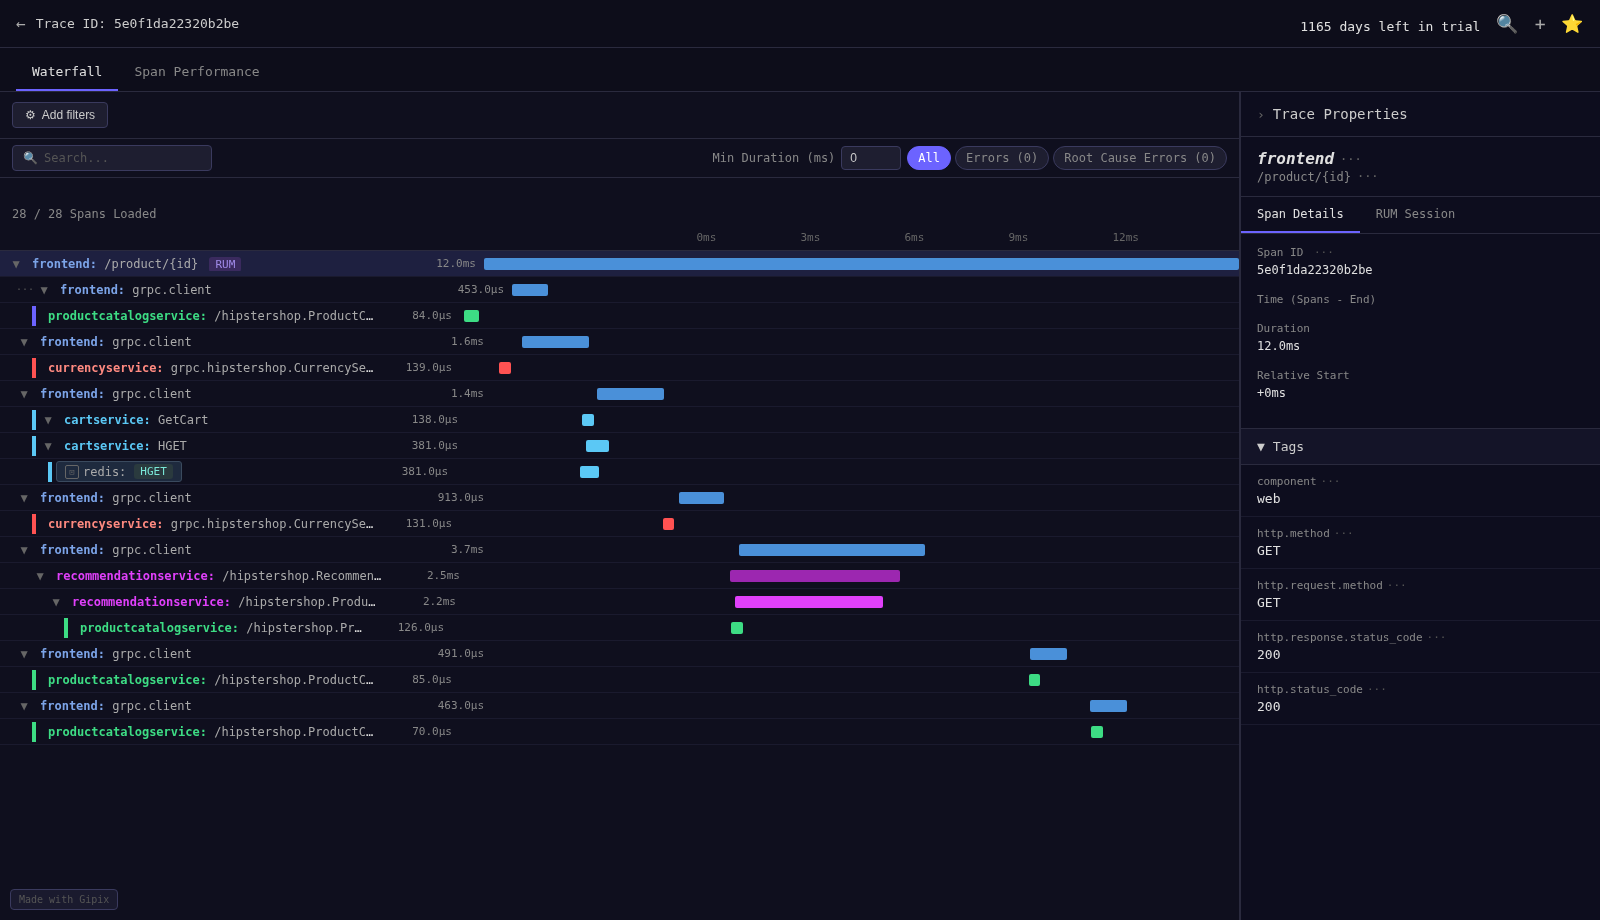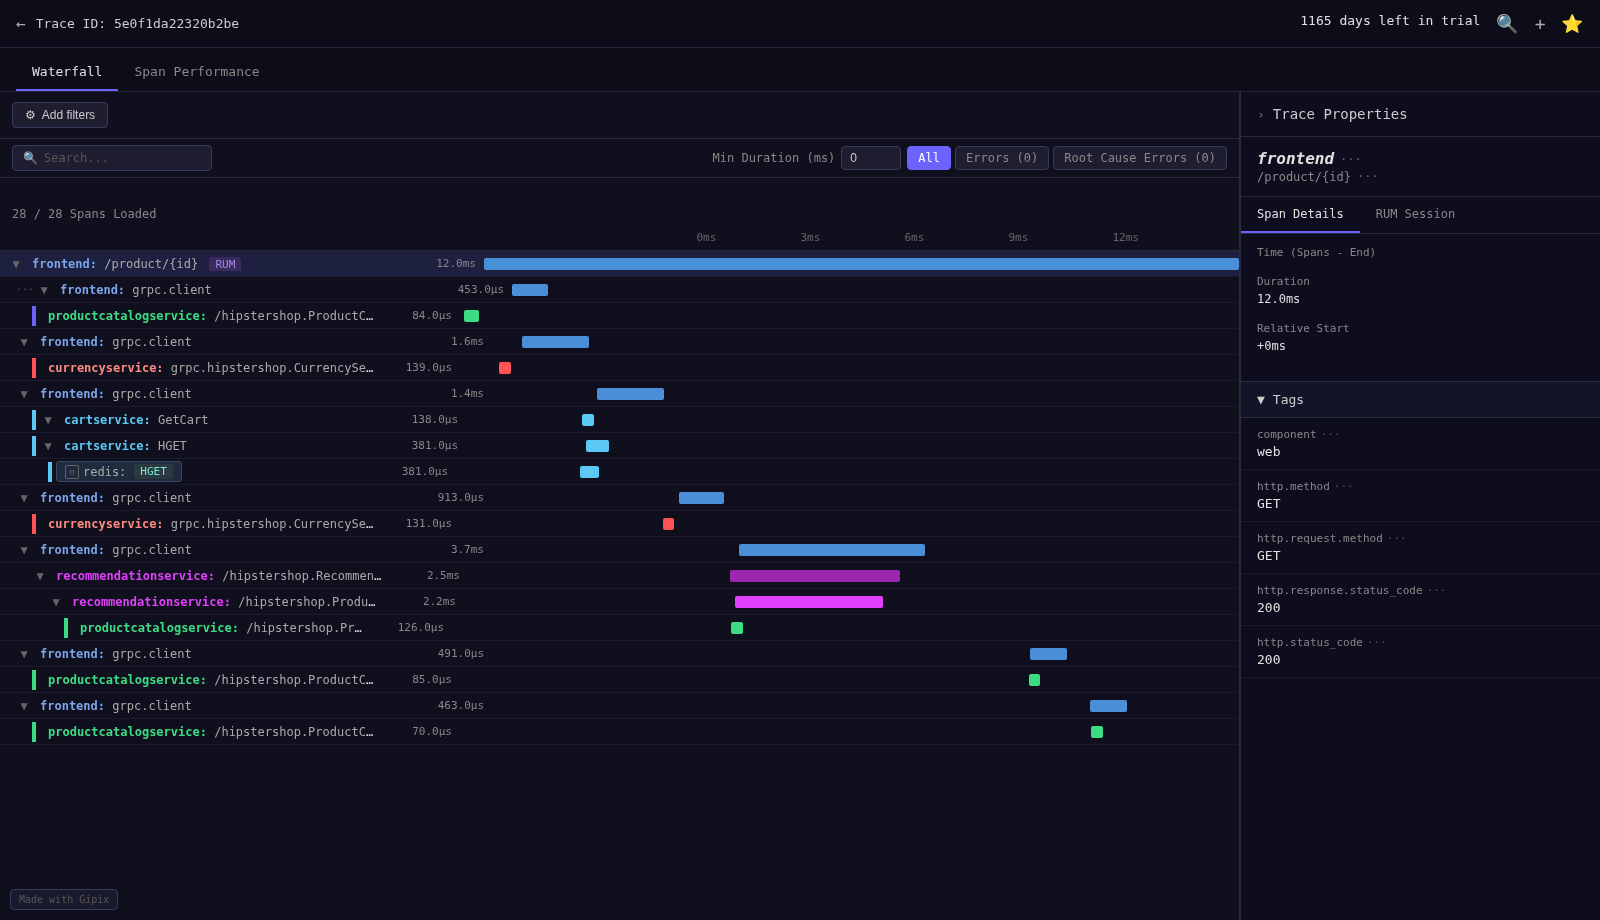--- a/index.html
+++ b/index.html
@@ -7,21 +7,21 @@
 
     
     .topbar {
       display: flex; align-items: center; justify-content: space-between;
       background: #0d0d1a; height: 48px; padding: 0 16px;
       border-bottom: 1px solid #2a2a3e;
     }
     .topbar-left { display: flex; align-items: center; gap: 10px; }
     .topbar-back { color: #aaa; cursor: pointer; font-size: 16px; }
     .topbar-title { color: #ccc; font-size: 13px; }
-    .topbar-right { display: flex; align-items: flex-start; gap: 16px; }
+    .topbar-right { display: flex; align-items: flex-end; gap: 16px; }
     .trial-badge { color: #e0e0e0; font-size: 13px; font-weight: 500; }
     .topbar-icon { color: #aaa; font-size: 18px; cursor: pointer; }
 
     
     .tabbar {
       display: flex; align-items: flex-end;
       background: #0d0d1a; height: 44px; padding: 0 16px;
       border-bottom: 1px solid #2a2a3e;
     }
     .tab {
@@ -64,21 +64,21 @@
     .min-duration-group {
       display: flex; align-items: center; gap: 6px; margin-left: auto;
       color: #888; font-size: 12px;
     }
     .min-duration-input {
       background: #1e1e30; border: 1px solid #3a3a5e; border-radius: 4px;
       color: #ccc; padding: 4px 8px; width: 60px; font-size: 12px;
     }
     .filter-tabs { display: flex; gap: 4px; }
     .filter-tab {
-      padding: 4px 10px; border-radius: 4px; cursor: pointer; font-size: 12px;
+      padding: 4px 10px; border-radius: 12px; cursor: pointer; font-size: 12px;
       background: #1e1e30; border: 1px solid #3a3a5e; color: #888;
     }
     .filter-tab.active { background: #6c63ff; color: #fff; border-color: #6c63ff; }
 
     
     .spans-loaded-row {
       padding: 6px 12px; border-bottom: 1px solid #2a2a3e;
       color: #888; font-size: 12px;
       display: flex; align-items: center; gap: 20px;
     }
@@ -534,20 +534,27 @@
         <span class="service-dots">···</span>
       </div>
     </div>
 
     <div class="panel-tabs">
       <div class="panel-tab active">Span Details</div>
       <div class="panel-tab">RUM Session</div>
     </div>
 
     <div class="span-details">
+      <div class="detail-row">
+        <div class="detail-label">
+          <span>Span ID</span>
+          <span style="color:#555;margin-left:4px;">···</span>
+        </div>
+        <div class="detail-value">5e0f1da22320b2be</div>
+      </div>
 
       <div class="detail-row">
         <div class="detail-label">Time (Spans - End)</div>
       </div>
 
       <div class="detail-row">
         <div class="detail-label">Duration</div>
         <div class="detail-value">12.0ms</div>
       </div>
 

